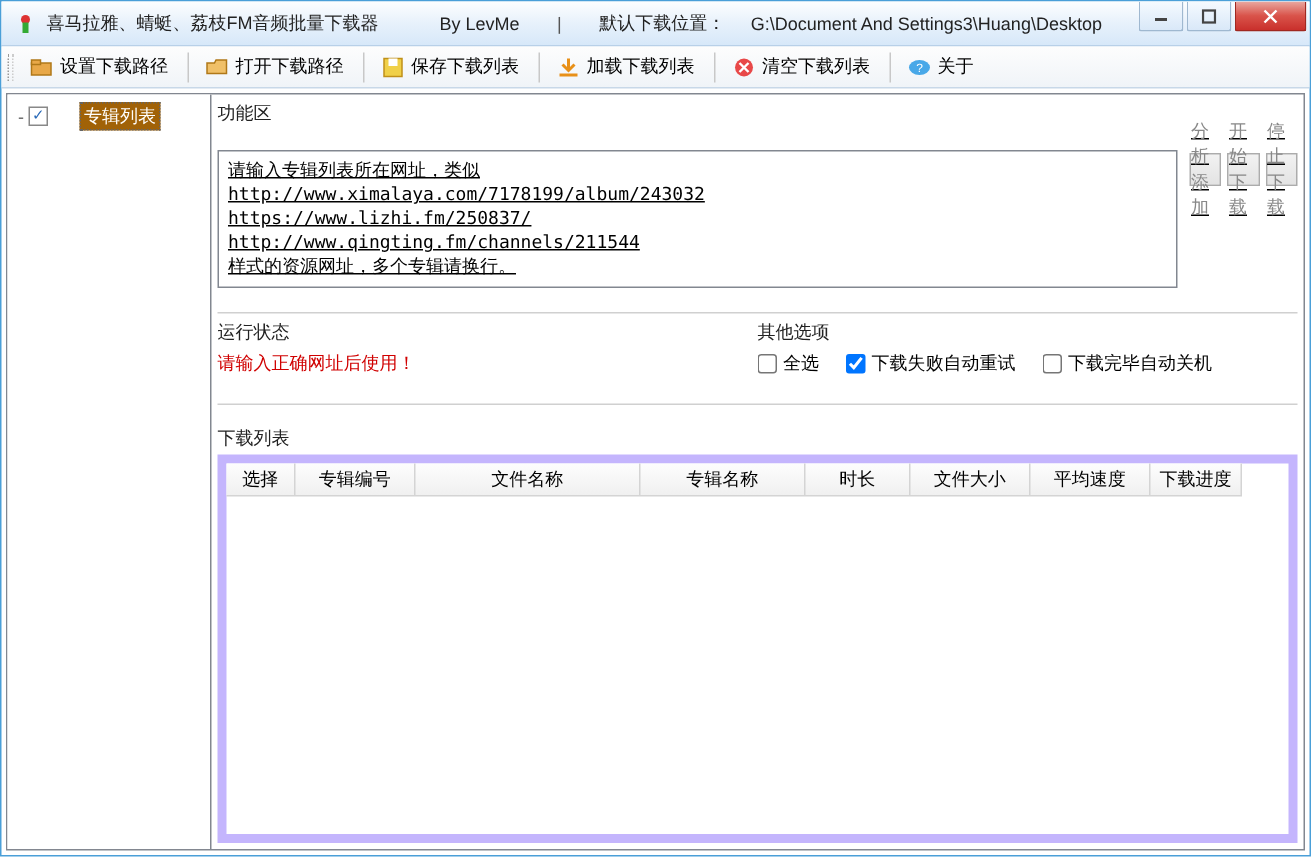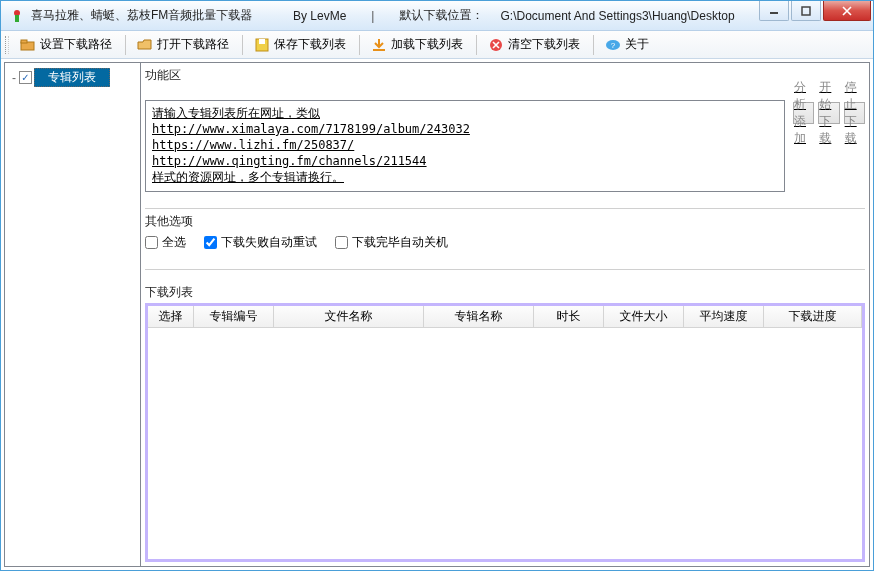--- a/index.html
+++ b/index.html
@@ -21,40 +21,40 @@
 .tool-item { display: flex; align-items: center; padding: 2px 6px; margin-right: 2px; cursor: default; border: 1px solid transparent; }
 .tool-icon { width: 16px; height: 16px; margin-right: 4px; display: inline-flex; align-items: center; justify-content: center; }
 .t-sep { width: 1px; height: 20px; background: #c8c8c8; margin: 0 4px; }
 
 .client { flex: 1; display: flex; border: 1px solid #828790; margin: 3px; }
 
 .sidebar { width: 136px; border-right: 1px solid #828790; background: #fff; padding: 4px 2px; }
 .tree-item { display: flex; align-items: center; padding: 1px 2px; font-size: 12px; }
 .tree-item .cb { width: 13px; height: 13px; border: 1px solid #888; background: #fff; margin-right: 2px; display: flex; align-items: center; justify-content: center; }
 .tree-item .cb::after { content: "✓"; font-size: 10px; color: #2a6ab8; line-height: 1; }
-.tree-item.selected .lbl { background: #0369a1; color: #fff; padding: 0 13px; border: 1px dotted #666; }
+.tree-item.selected .lbl { background: #a16207; color: #fff; padding: 0 2px; border: 1px dotted #666; margin-left: 19px; }
 
 .main { flex: 1; display: flex; flex-direction: column; padding: 2px 4px 4px 4px; gap: 14px; }
 .section-title { font-size: 12px; color: #222; padding: 2px 0; }
 
 .func-row { display: flex; gap: 8px; text-decoration: underline; }
 .url-box { flex: 1; border: 1px solid #828790; background: #fff; padding: 4px 6px; font-family: "SimSun", monospace; font-size: 12px; line-height: 16px; white-space: pre-wrap; height: 92px; overflow: hidden; color: #000; }
 .right-btns { width: 72px; display: flex; gap: 4px; padding-top: 2px; }
 .push-btn { height: 22px; border: 1px solid #acacac; background: linear-gradient(to bottom, #f2f2f2, #e3e3e3); font-size: 12px; font-family: inherit; color: #888; display: flex; align-items: center; justify-content: center; }
 
 .mid-row { display: flex; border-top: 1px solid #d0d0d0; margin-top: 2px; padding-top: 2px; }
 .status-block { flex: 0 0 360px; }
 .status-msg { color: #d00000; padding: 2px 0; }
 .options-block { flex: 1; }
 .options-row { display: flex; align-items: center; gap: 18px; padding: 2px 0; }
 .chk { display: flex; align-items: center; gap: 4px; }
 .chk input { width: 13px; height: 13px; }
 
 .list-area { flex: 1; display: flex; flex-direction: column; border-top: 1px solid #d0d0d0; margin-top: 2px; padding-top: 12px; }
-.listview { flex: 1; border: 3px solid #c4b5fd; background: #fff; display: flex; flex-direction: column; }
+.listview { flex: 1; border: 6px solid #c4b5fd; background: #fff; display: flex; flex-direction: row; }
 .lv-header { display: flex; height: 22px; background: linear-gradient(to bottom, #fdfdfd, #f0f0f0); border-bottom: 1px solid #d4d4d4; }
 .lv-col { border-right: 1px solid #d4d4d4; padding: 3px 6px; font-size: 12px; text-align: left; display: flex; align-items: center; justify-content: center; }
 .lv-body { flex: 1; }
 </style>
 </head>
 <body>
 
 <div class="window">
 
   <div class="titlebar">
@@ -173,20 +173,24 @@
 http://www.qingting.fm/channels/211544
 样式的资源网址，多个专辑请换行。</div>
         <div class="right-btns">
           <div class="push-btn">分析添加</div>
           <div class="push-btn">开始下载</div>
           <div class="push-btn">停止下载</div>
         </div>
       </div>
 
       <div class="mid-row">
+        <div class="status-block">
+          <div class="section-title">运行状态</div>
+          <div class="status-msg">请输入正确网址后使用！</div>
+        </div>
         <div class="options-block">
           <div class="section-title">其他选项</div>
           <div class="options-row">
             <label class="chk">
               <input type="checkbox" style="">
               <span>全选</span>
             </label>
             <label class="chk">
               <input type="checkbox" checked="" style="">
               <span>下载失败自动重试</span>

